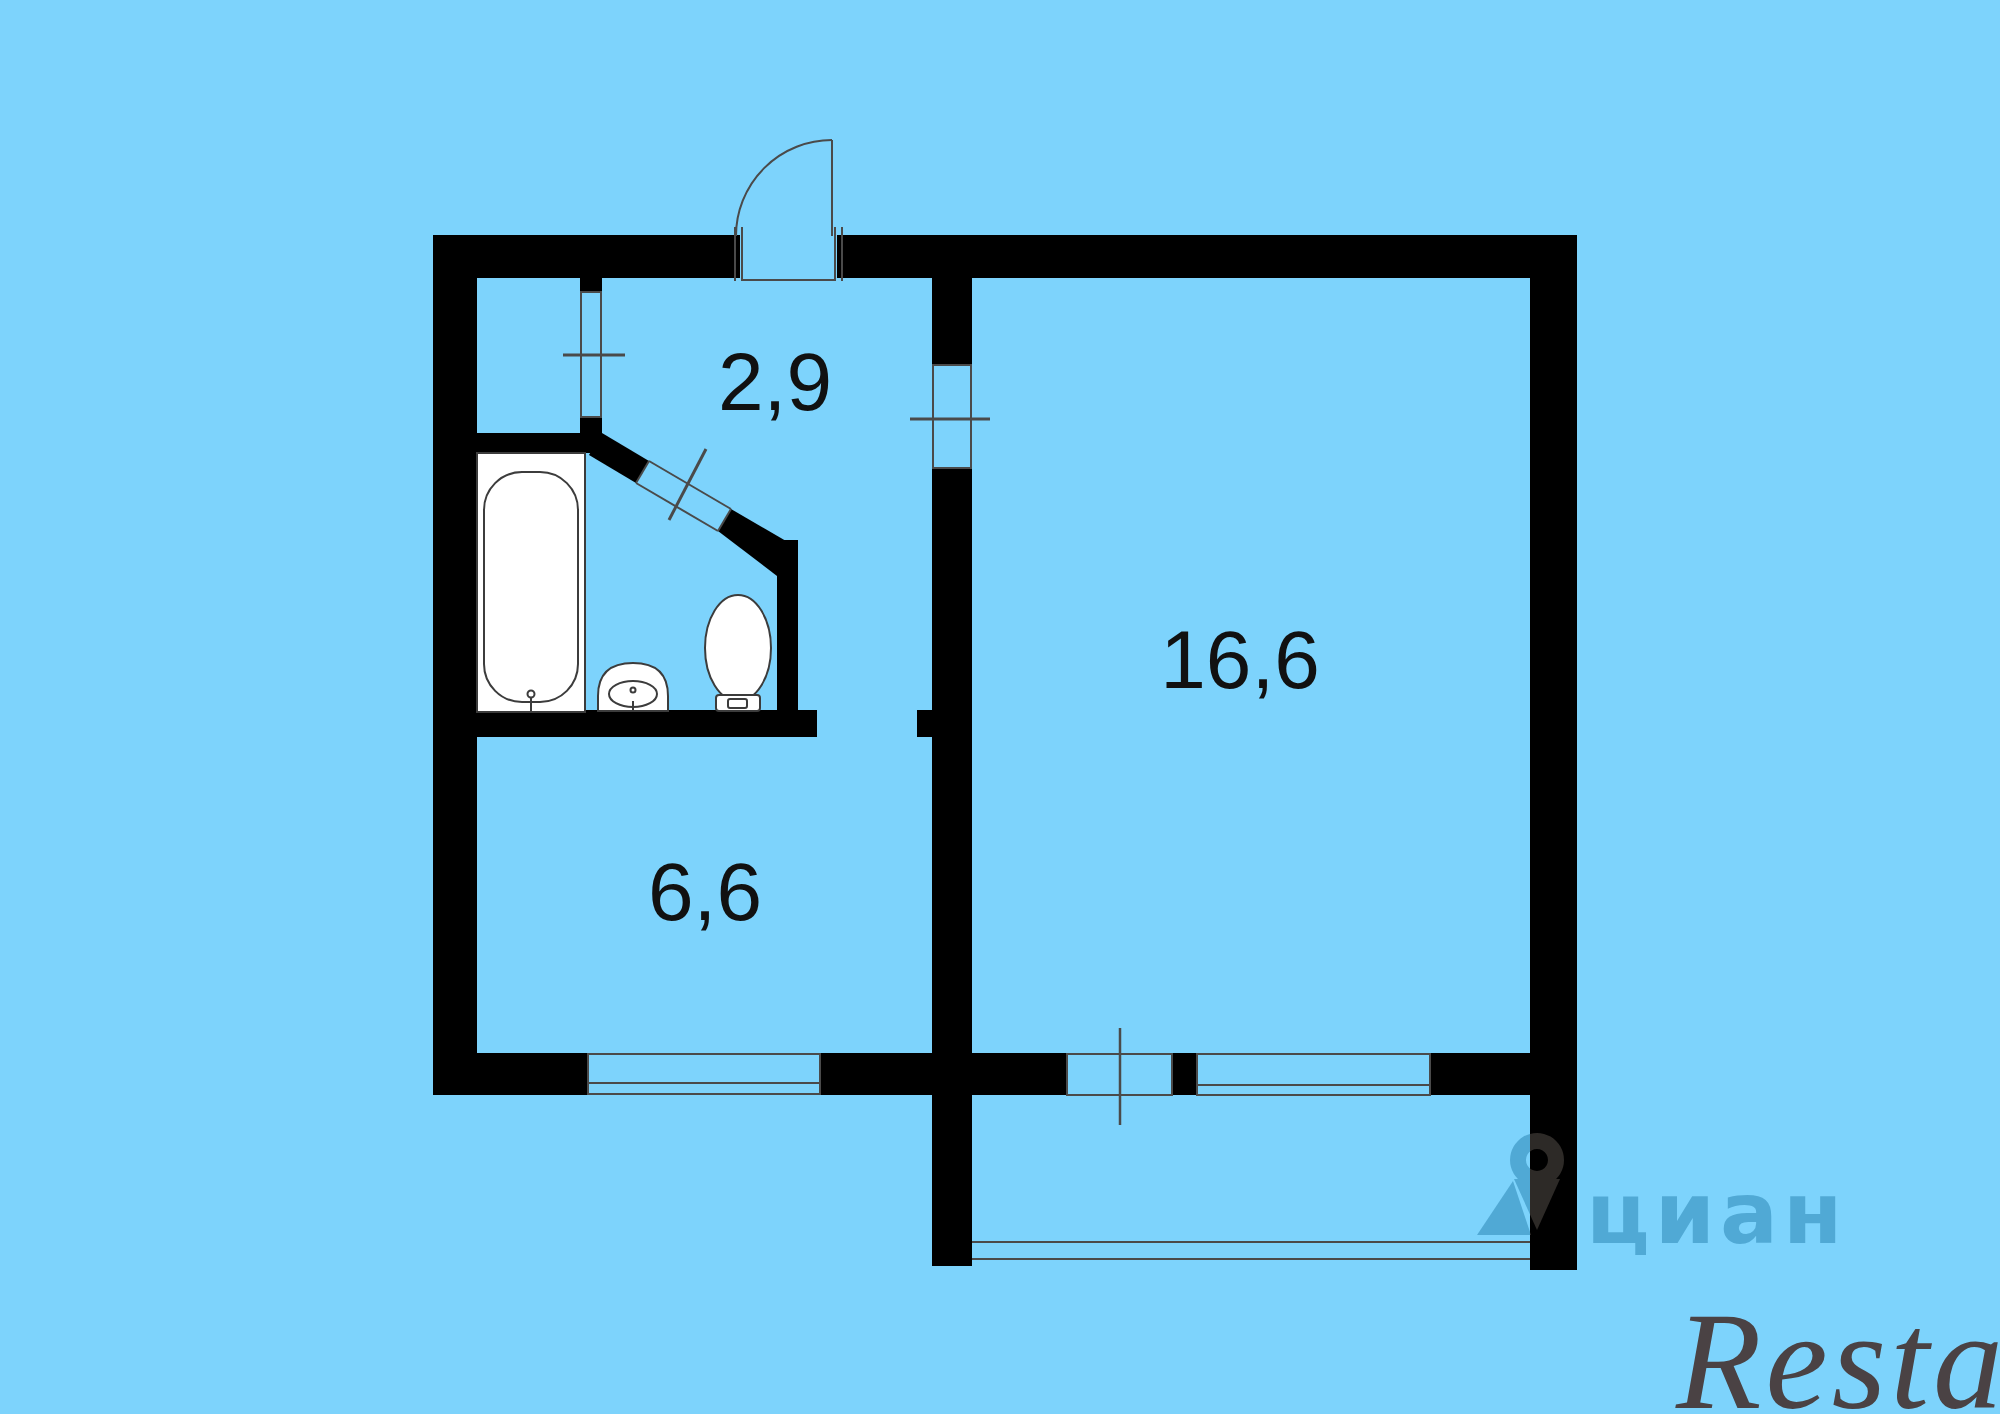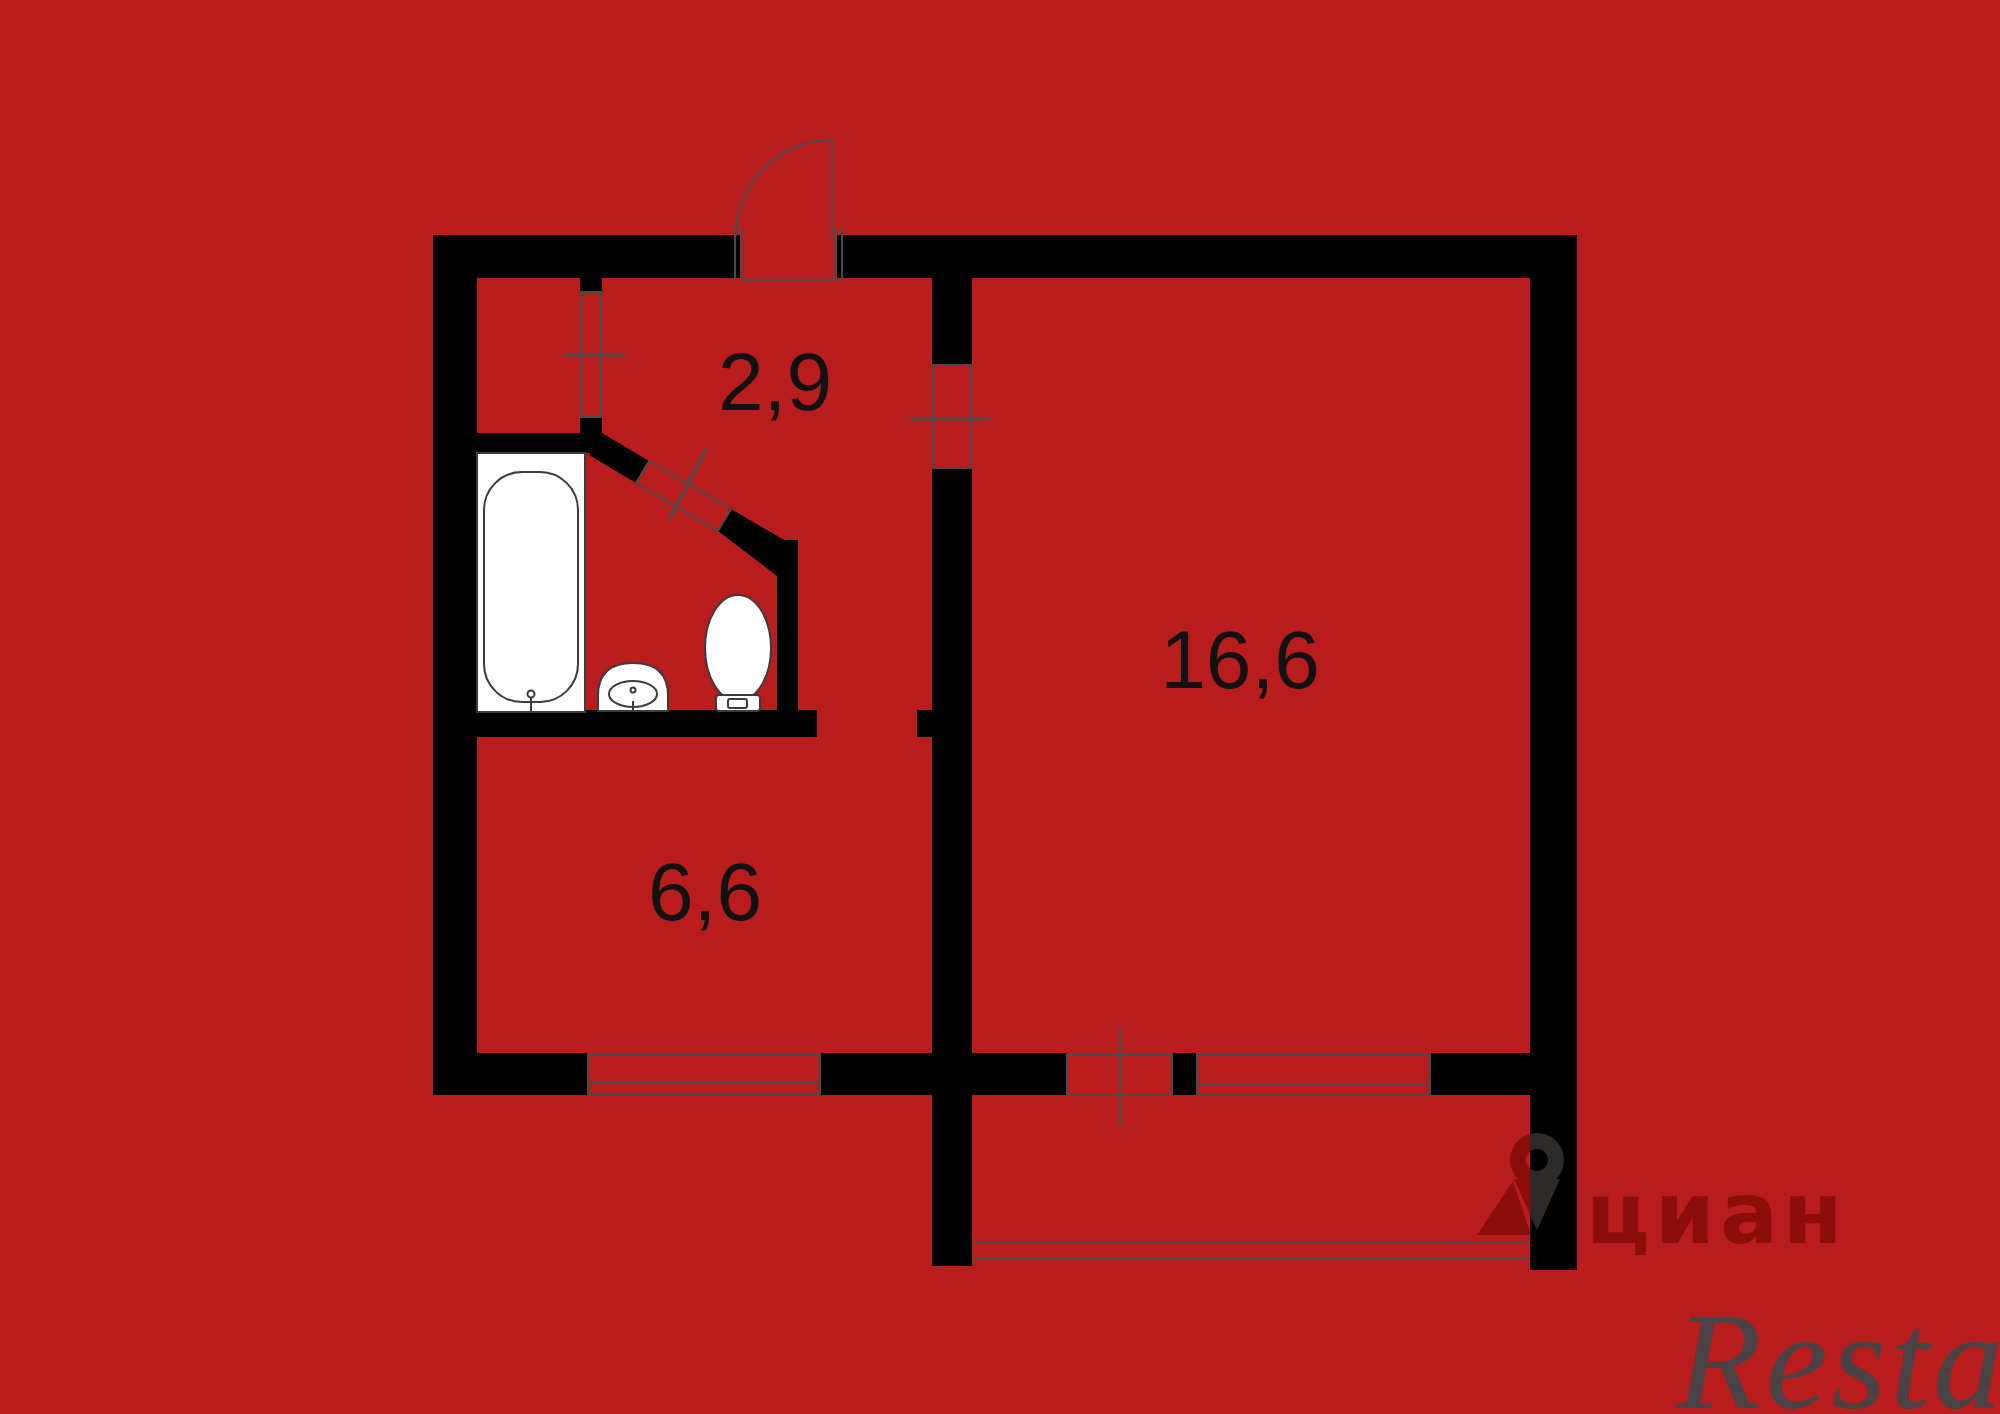--- a/index.html
+++ b/index.html
@@ -1,16 +1,16 @@
 <!DOCTYPE html>
 <html><head>
 <meta charset="utf-8">
 <style>
   html,body{margin:0;padding:0;background:#ffffff;}
-  .stage{position:relative;width:2000px;height:1414px;background:#b91c1c;overflow:hidden;}
+  .stage{position:relative;width:2000px;height:1414px;background:#7dd3fc;overflow:hidden;}
   .stage svg{position:absolute;left:0;top:0;width:100%;height:100%;}
   .room-label{font-family:"Liberation Sans","DejaVu Sans",sans-serif;font-weight:400;}
   .cian-mark{mix-blend-mode:difference;}
   .cian-text{font-family:"DejaVu Sans","Liberation Sans",sans-serif;font-weight:bold;}
   .restate-text{font-family:"Liberation Serif","DejaVu Serif",serif;font-style:italic;font-weight:400;}
 </style>
 </head>
 <body>
 
 <div class="stage">

